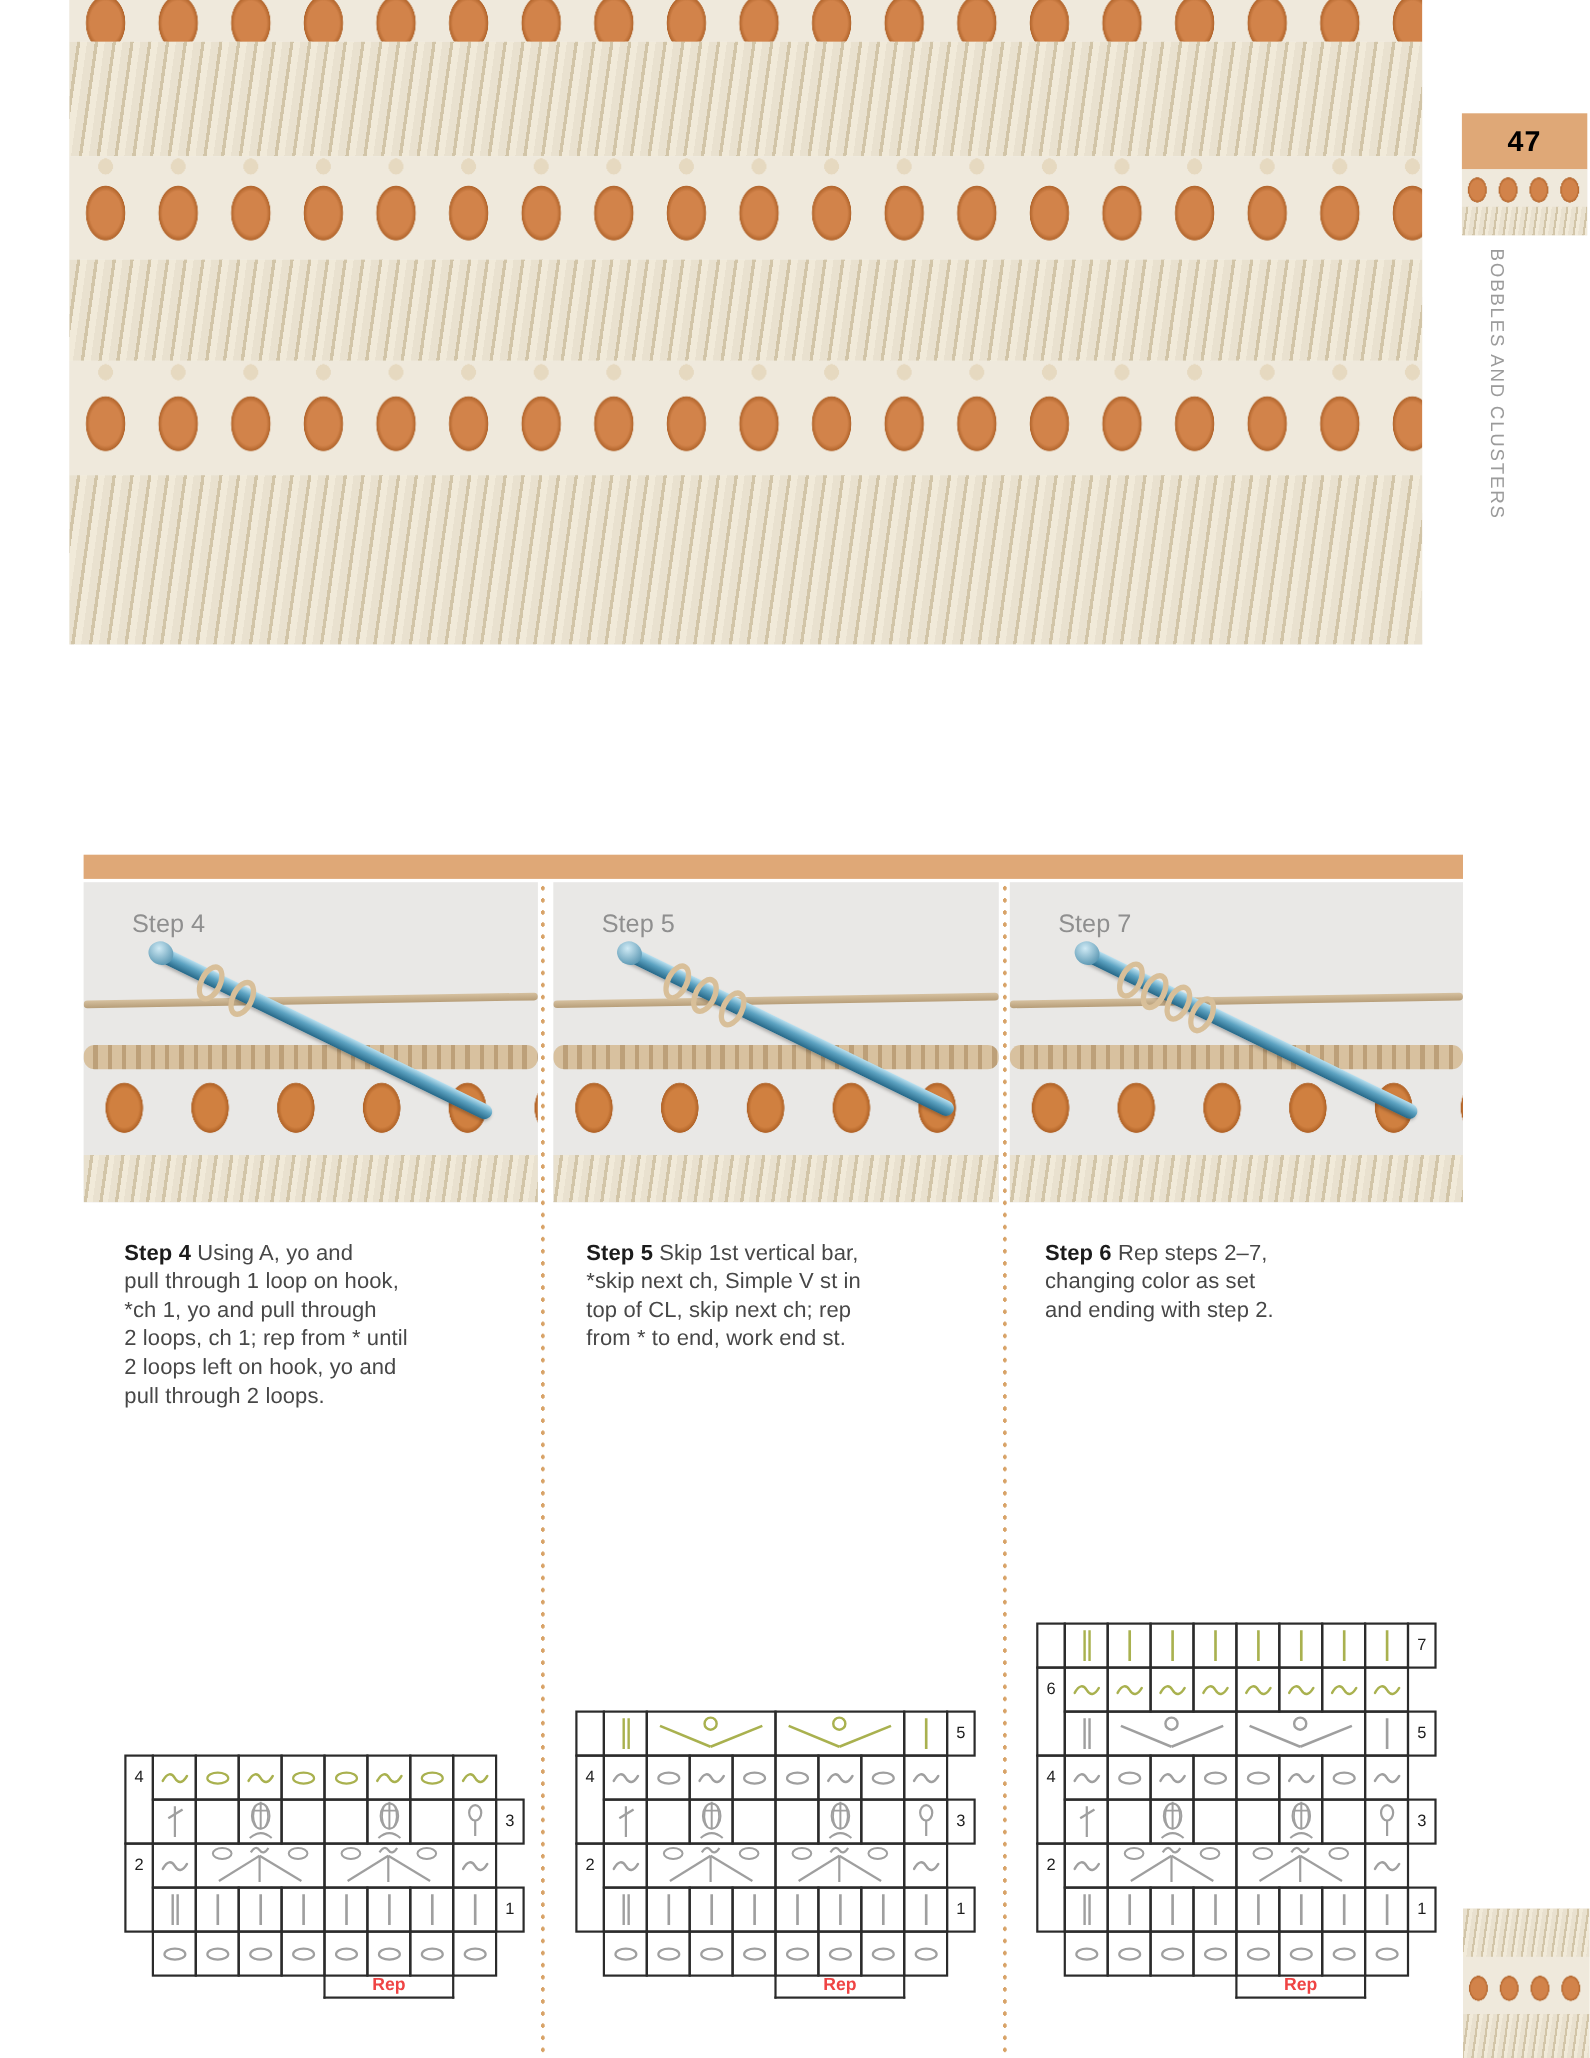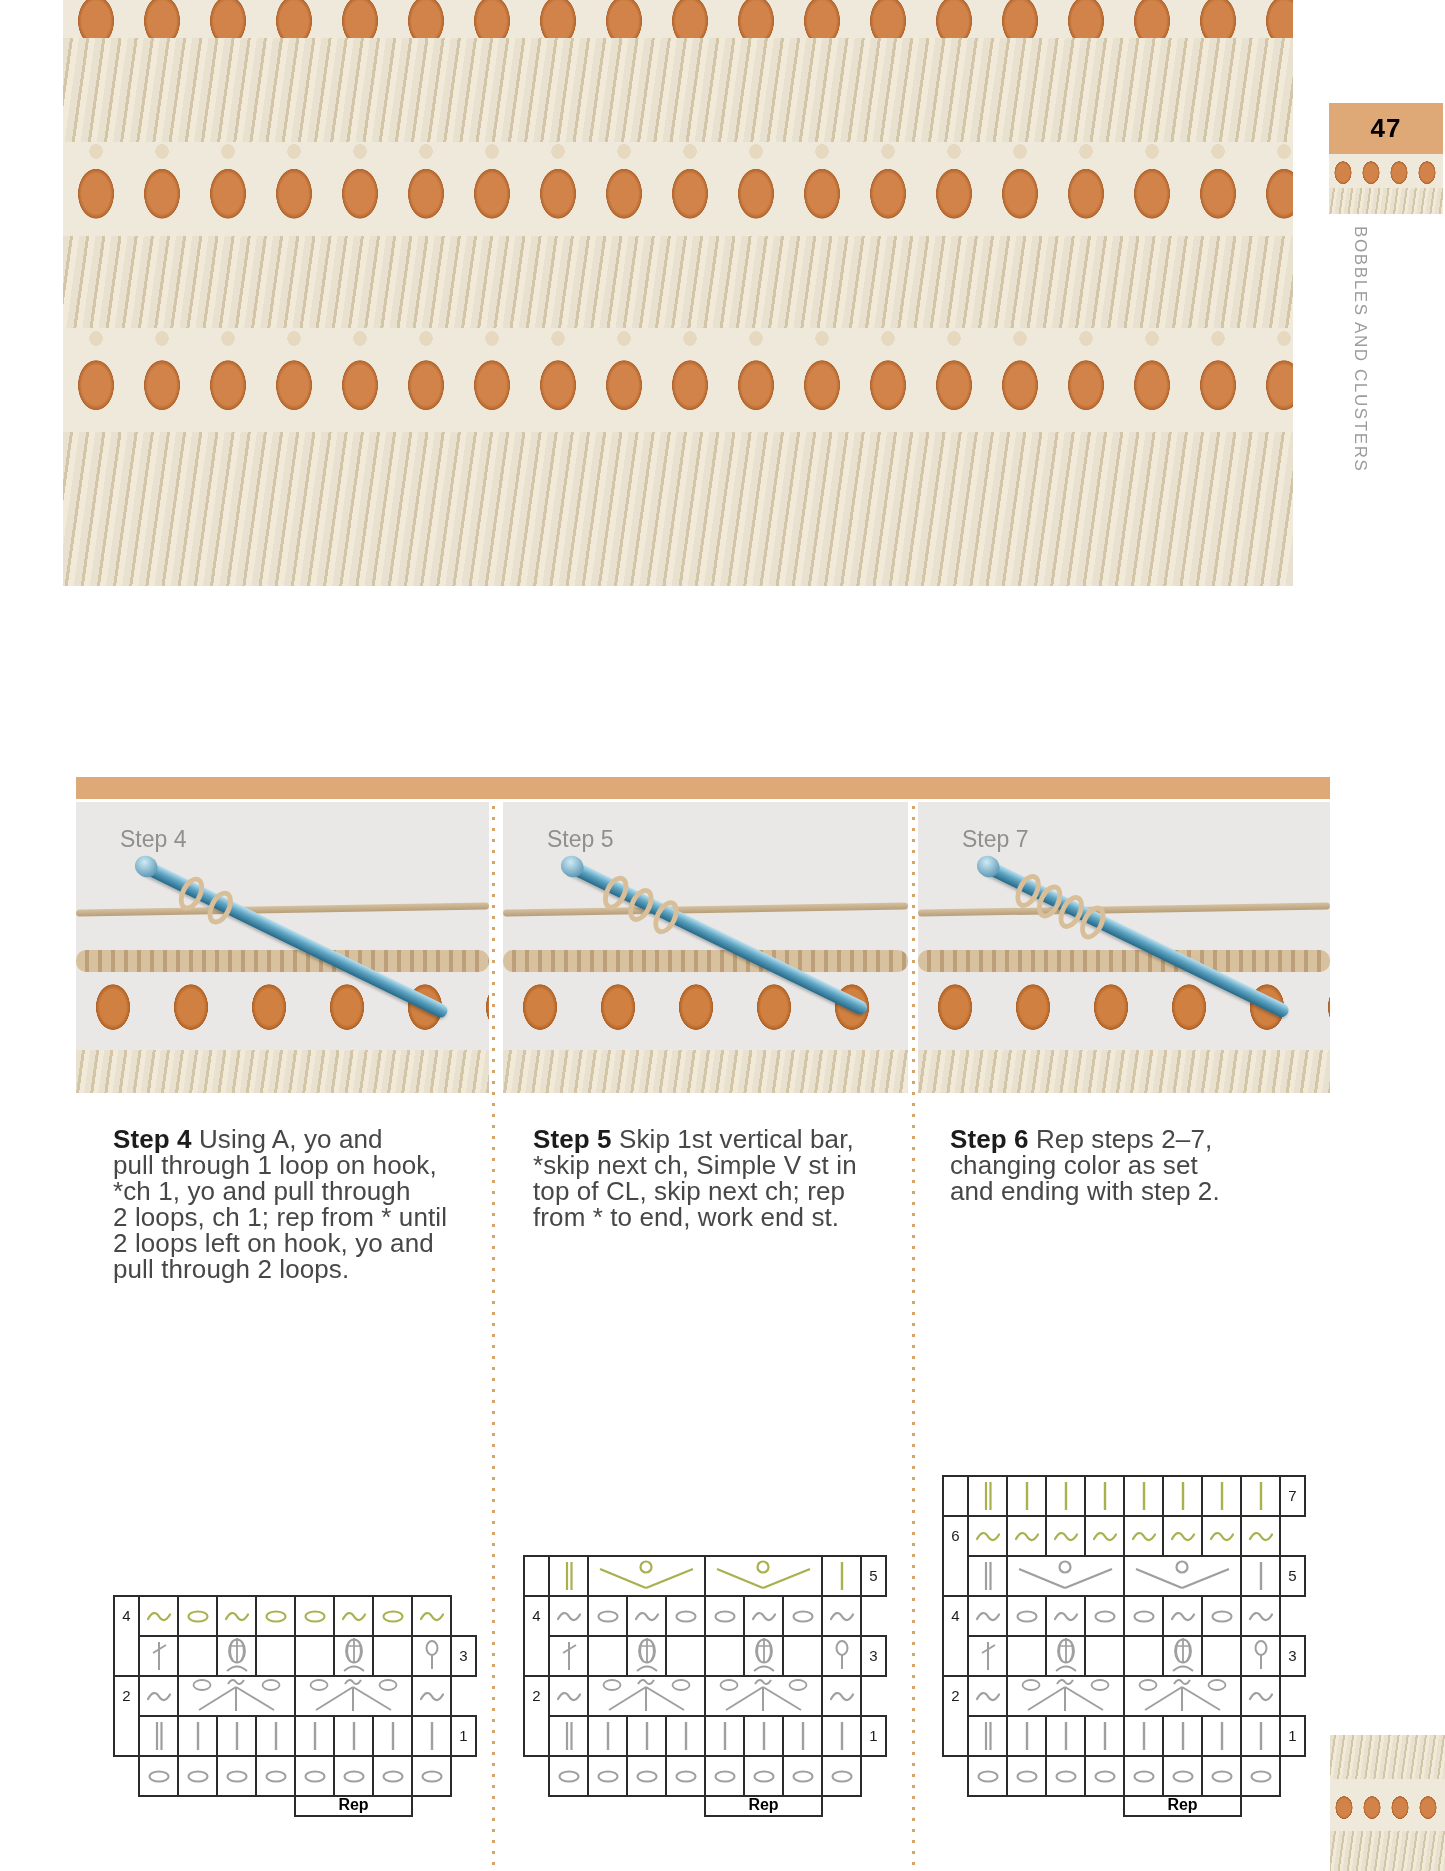--- a/index.html
+++ b/index.html
@@ -63,33 +63,33 @@
     background:radial-gradient(circle at 35% 35%, #cfeaf5, #3a80a0);}
   .ring{position:absolute;width:12px;height:26px;border:5px solid #d8bf99;border-radius:50%;top:-7px;}
 
   .dotted-sep{top:802px;width:5px;height:1069px;
     background-image:radial-gradient(circle,#d8a368 1.8px,rgba(0,0,0,0) 2px);
     background-size:5px 11px;background-repeat:repeat-y;background-position:center top;}
 
   
   .instr-col{top:1126px;width:410px;}
   #instr-1{left:113px;} #instr-2{left:533px;} #instr-3{left:950px;}
-  .instr{margin:0 0 15px 0;font-size:26px;line-height:26px;color:#474747;letter-spacing:.1px;}
+  .instr{margin:0 0 15px 0;font-size:20px;line-height:26px;color:#474747;letter-spacing:.1px;}
   .instr strong{color:#1c1c1c;font-weight:bold;}
   .instr .body{white-space:pre-line;}
 
   
   .chart{position:absolute;}
   .ccell{position:absolute;border:2px solid #2b2b2b;box-sizing:border-box;
     display:flex;align-items:center;justify-content:center;background:transparent;}
   .numcell{position:absolute;border:2px solid #2b2b2b;box-sizing:border-box;
     font-size:15px;color:#1d1d1d;text-align:center;}
   .numcell .lbl{height:40px;line-height:38px;}
   .repbox{position:absolute;border:2px solid #2b2b2b;border-top:none;box-sizing:border-box;
-    font-size:16px;font-weight:600;color:#000000;text-align:center;line-height:20px;}
+    font-size:16px;font-weight:600;color:#ef4444;text-align:center;line-height:20px;}
 </style>
 </head>
 <body>
 
 <div class="abs" id="main-photo">
   <div class="band bobble-band" style="top:0;height:38px;"></div>
   <div class="band cream-band" style="top:38px;height:104px;"></div>
   <div class="band bobble-band" style="top:142px;height:94px;"></div>
   <div class="band cream-band" style="top:236px;height:92px;"></div>
   <div class="band bobble-band" style="top:328px;height:104px;"></div>

